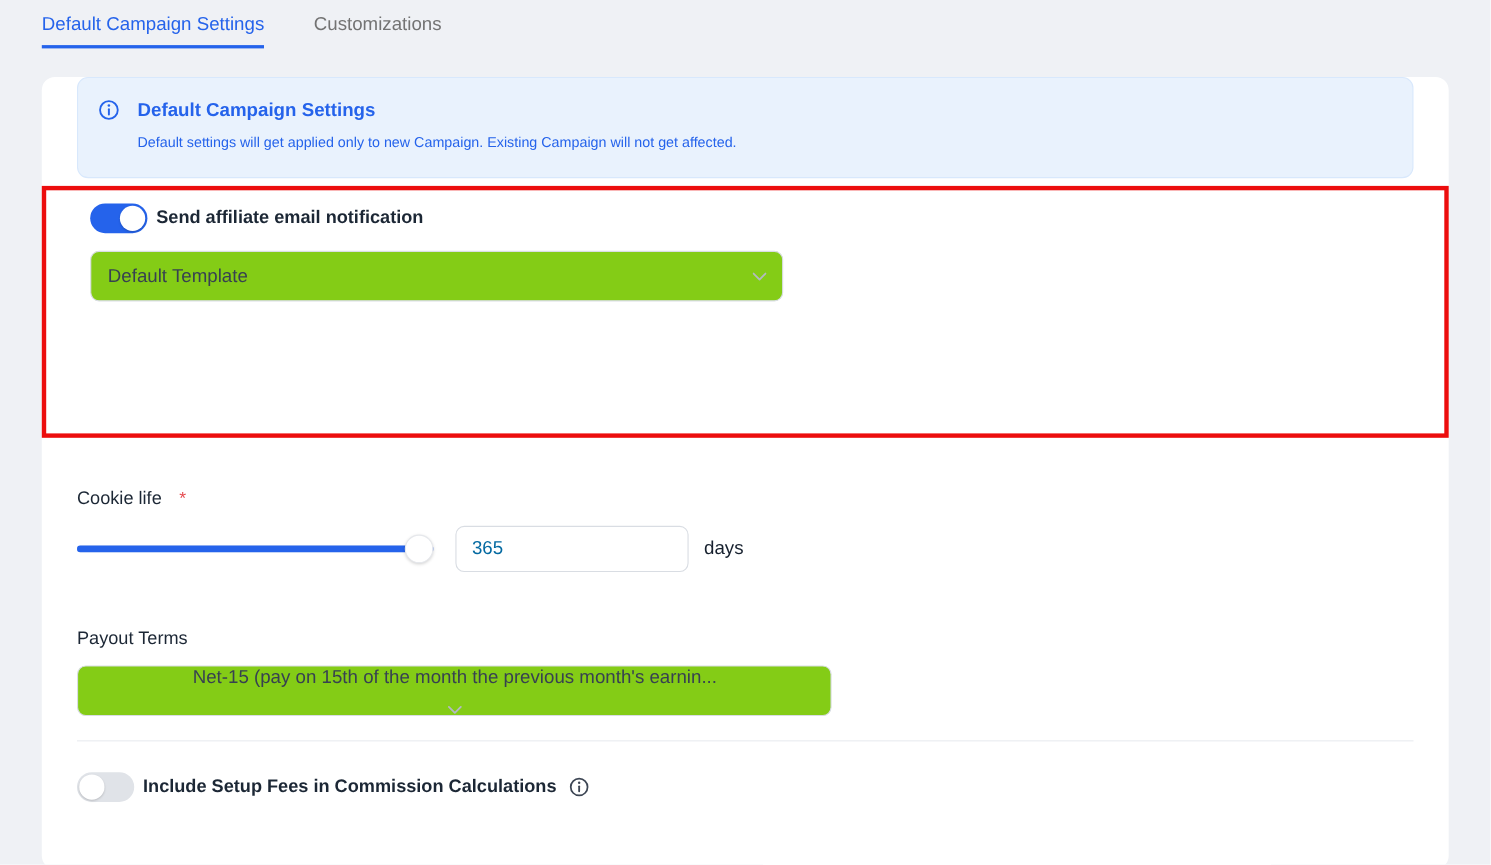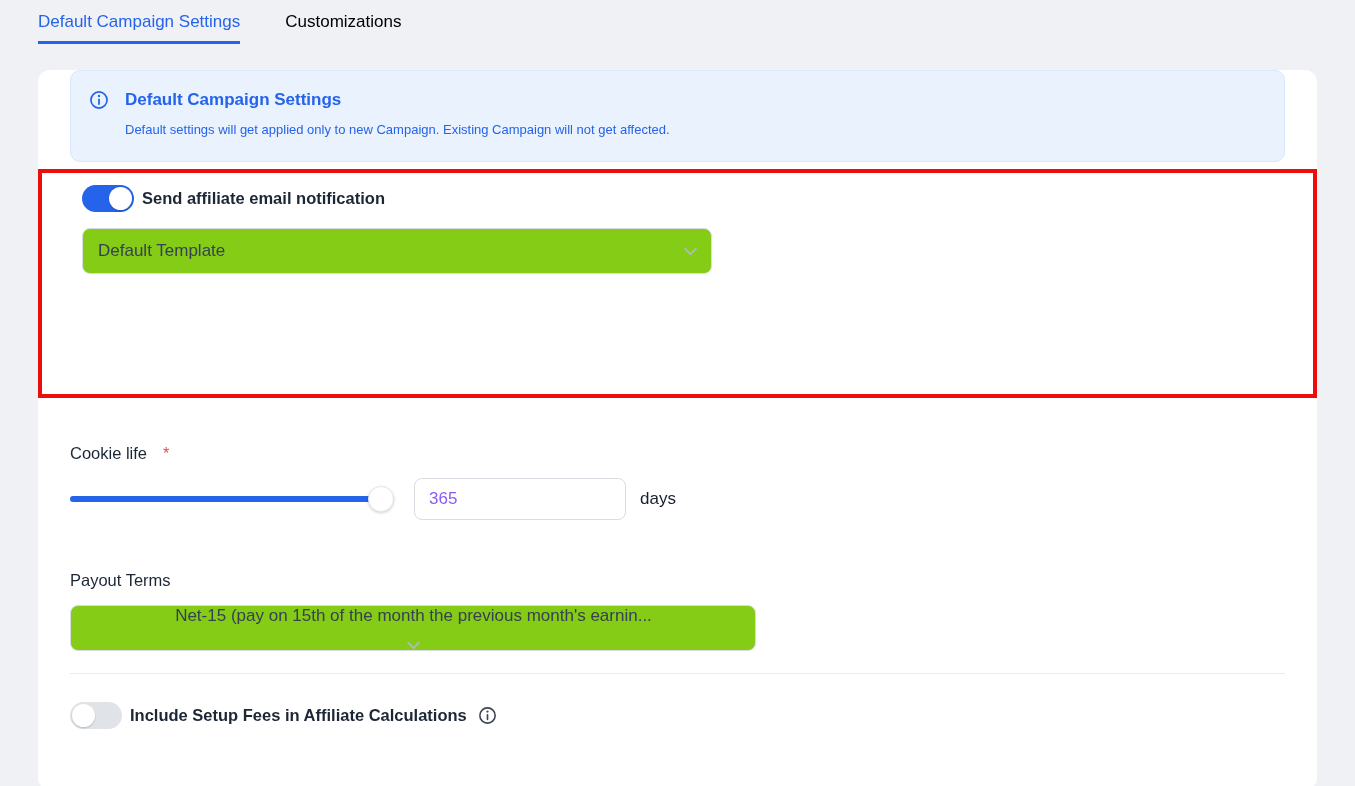--- a/index.html
+++ b/index.html
@@ -6,21 +6,21 @@
   html,body { width:1355px; height:786px; overflow:hidden; }
   body {
     background:#eff1f5;
     font-family:"Liberation Sans","DejaVu Sans",sans-serif;
     color:#1f2937;
   }
   
   .tabs { padding:12px 38px 0 38px; display:flex; align-items:flex-end; }
   .tab {
     font-size:17px; padding:0 0 9px 0; cursor:pointer;
-    border-bottom:3px solid transparent; color:#000000;
+    border-bottom:3px solid transparent; color:#737373;
   }
   .tab.active { color:#2563eb; font-weight:500; border-bottom-color:#2563eb; }
   .tab + .tab { margin-left:45px; }
   
   .card {
     margin:23px 38px 0 38px; background:#ffffff; border-radius:12px;
     height:720px; position:relative;
   }
   
   .banner {
@@ -90,21 +90,21 @@
     background:#2563eb; width:var(--cookie-slider-pct,100%);
   }
   .slider-knob {
     position:absolute; top:0; left:calc(var(--cookie-slider-pct,100%) - 26px);
     width:26px; height:26px; border-radius:50%; background:#ffffff;
     border:1px solid #e6e8ec; box-shadow:0 1px 3px rgba(0,0,0,.18); cursor:pointer;
   }
   
   .num-input {
     margin-left:20px; width:212px; height:42px; border:1px solid #d9dde3;
-    border-radius:8px; padding:0 14px; font-size:17px; color:#8b5cf6;
+    border-radius:8px; padding:0 14px; font-size:17px; color:#0369a1;
     font-family:inherit; outline:none; background:#fff;
   }
   .unit { margin-left:14px; font-size:17px; color:#16202e; }
 </style>
 </head>
 <body>
 
 <div class="page">
 
   <nav class="tabs">
@@ -177,21 +177,21 @@
       </div>
     </section>
 
     <div class="divider"></div>
 
     <section class="sect setup-row">
       <div class="toggle-row">
         <div class="toggle state-off">
           <span class="knob"></span>
         </div>
-        <span class="toggle-label">Include Setup Fees in Affiliate Calculations</span>
+        <span class="toggle-label">Include Setup Fees in Commission Calculations</span>
         <span class="icon-info icon-dark" style="margin-left:11px;">
           <svg width="19" height="19" viewBox="0 0 18 18">
               <circle cx="9" cy="9" r="7.25" fill="none" stroke="currentColor" stroke-width="1.5"></circle>
               <line x1="9" y1="8.4" x2="9" y2="12.6" stroke="currentColor" stroke-width="1.6" stroke-linecap="round"></line>
               <circle cx="9" cy="5.3" r="1.05" fill="currentColor"></circle>
             </svg>
         </span>
       </div>
     </section>
 

